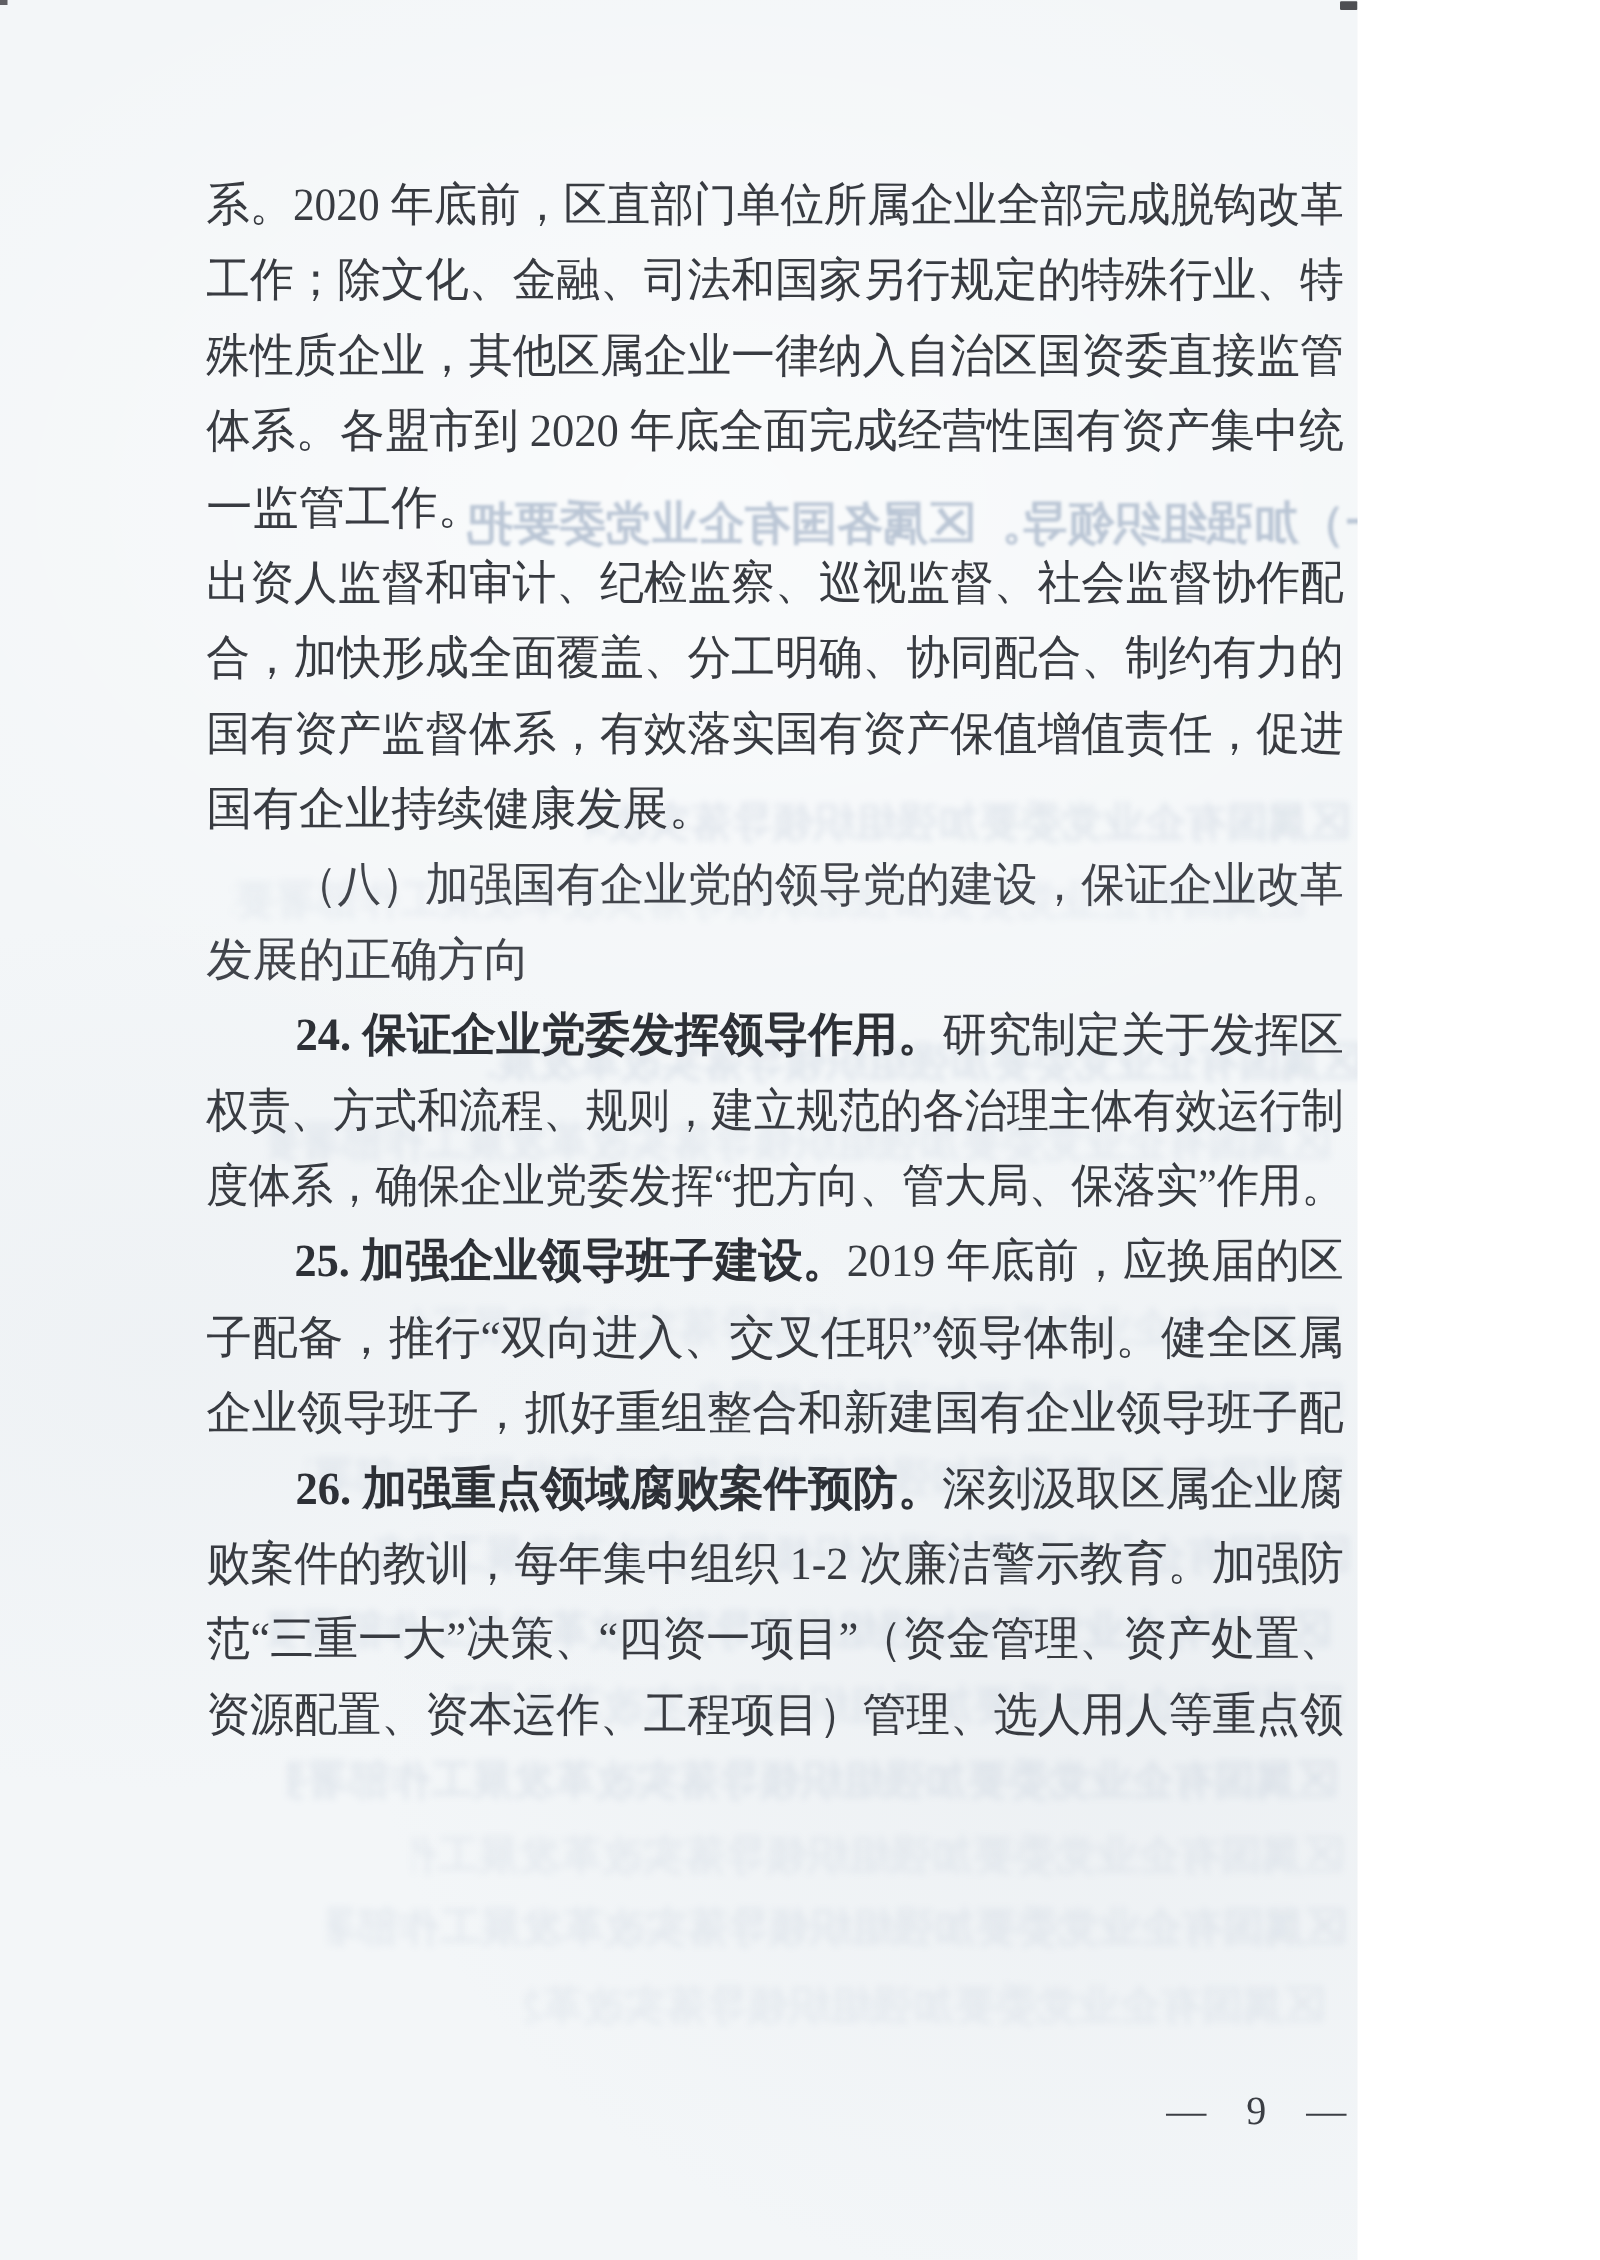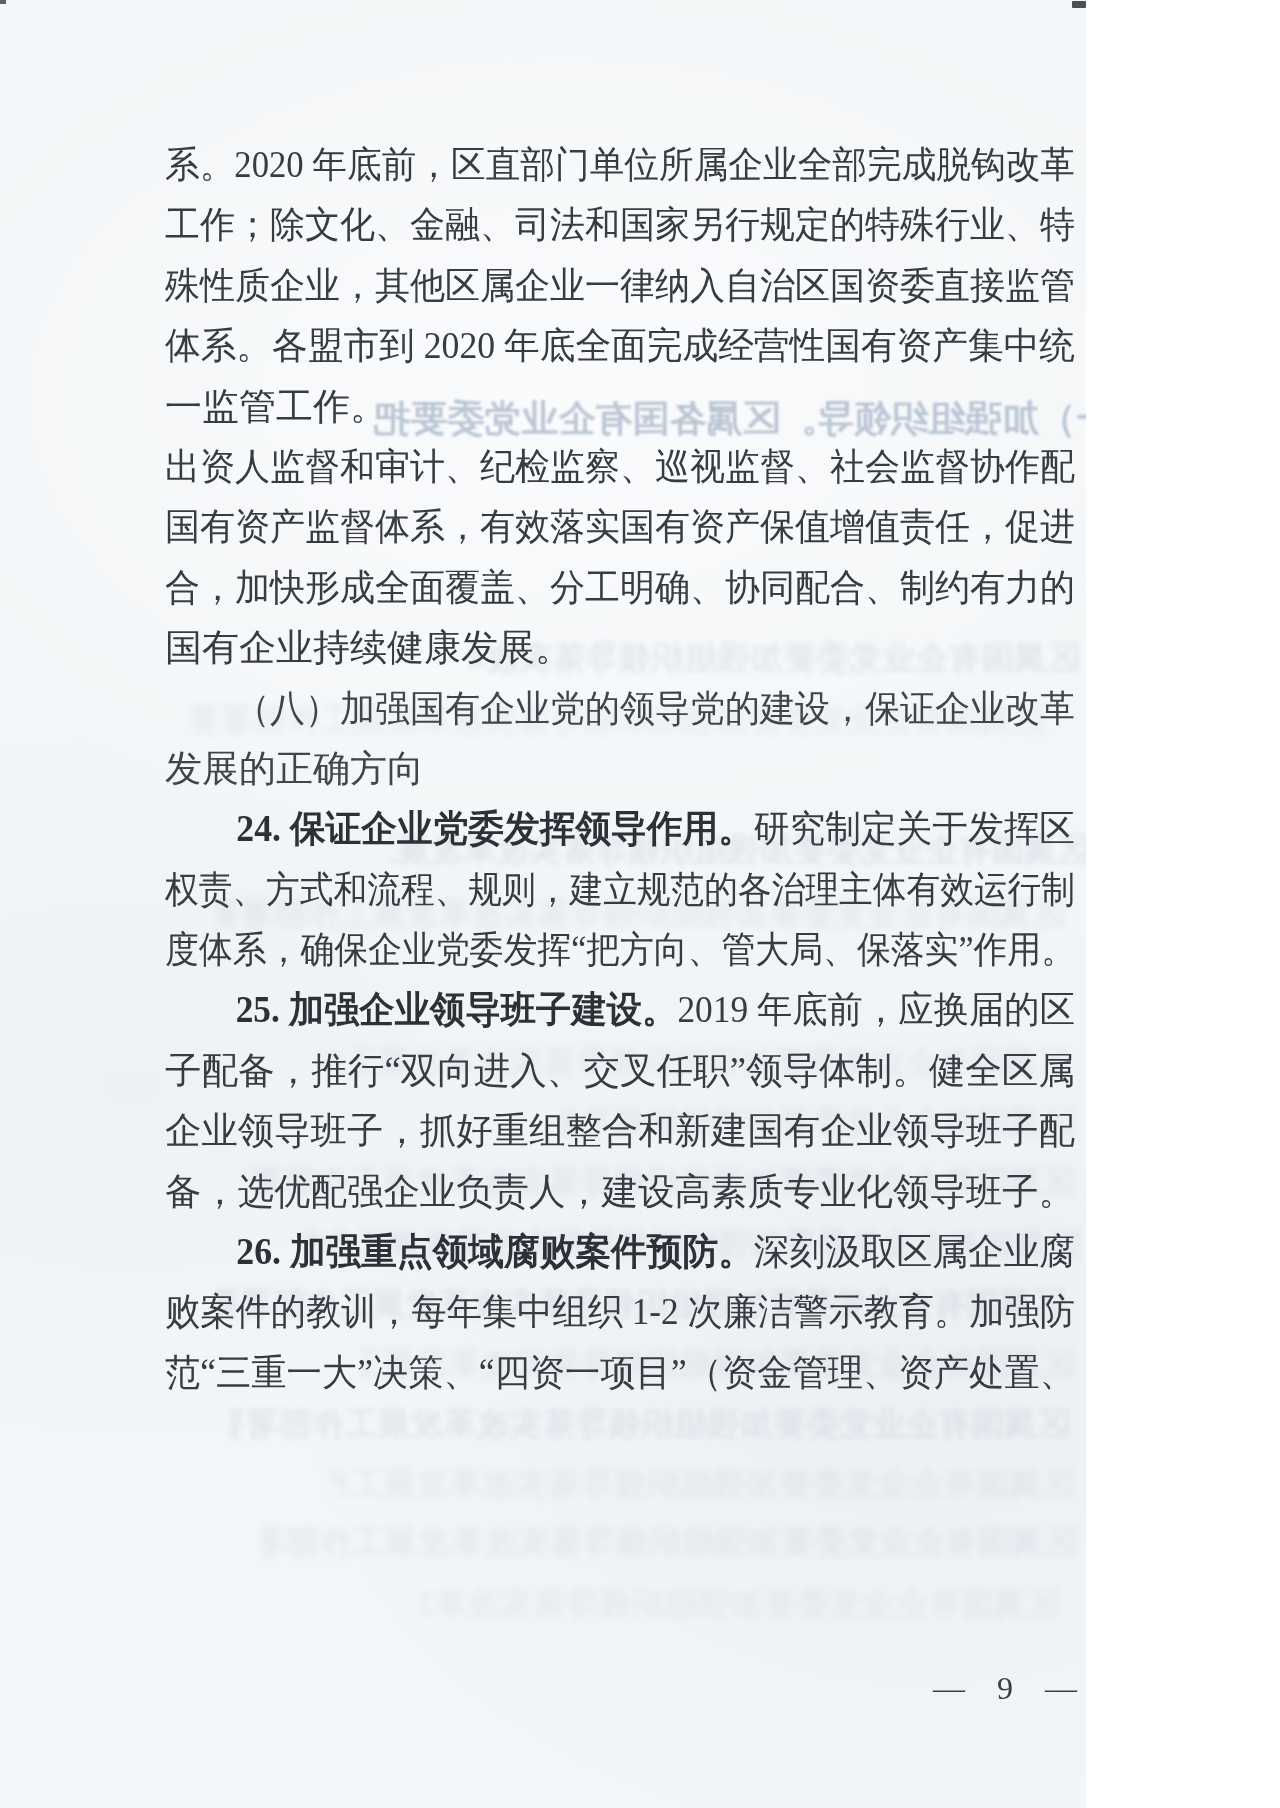--- a/index.html
+++ b/index.html
@@ -61,32 +61,32 @@
       <div class="ghost" style="top: 1520px; left: 262px; width: 815px; font-size: 33px; opacity: 0.12; filter: blur(3px);">区属国有企业党委要加强组织领导落实改革发展工作部署要求推进</div>
       <div class="ghost" style="top: 1582px; left: 420px; width: 640px; font-size: 33px; opacity: 0.1; filter: blur(3px);">区属国有企业党委要加强组织领导落实改革发展工作部署要求推进</div>
     </div>
   <div class="text-block">
       <div class="line"><span class="wrap" style="transform: scaleX(0.936937);"><span>系。2020 年底前，区直部门单位所属企业全部完成脱钩改革</span></span></div>
       <div class="line"><span class="wrap" style="transform: scaleX(0.945946);"><span>工作；除文化、金融、司法和国家另行规定的特殊行业、特</span></span></div>
       <div class="line"><span class="wrap" style="transform: scaleX(0.945946);"><span>殊性质企业，其他区属企业一律纳入自治区国资委直接监管</span></span></div>
       <div class="line"><span class="wrap" style="transform: scaleX(0.964494);"><span>体系。各盟市到 2020 年底全面完成经营性国有资产集中统</span></span></div>
       <div class="line"><span class="wrap"><span>一监管工作。</span></span></div>
       <div class="line"><span class="wrap" style="transform: scaleX(0.945946);"><span>出资人监督和审计、纪检监察、巡视监督、社会监督协作配</span></span></div>
+      <div class="line"><span class="wrap" style="transform: scaleX(0.945946);"><span>合，加快形成全面覆盖、分工明确、协同配合、制约有力的</span></span></div>
       <div class="line"><span class="wrap" style="transform: scaleX(0.945946);"><span>国有资产监督体系，有效落实国有资产保值增值责任，促进</span></span></div>
-      <div class="line"><span class="wrap" style="transform: scaleX(0.945946);"><span>合，加快形成全面覆盖、分工明确、协同配合、制约有力的</span></span></div>
       <div class="line"><span class="wrap"><span>国有企业持续健康发展。</span></span></div>
       <div class="line kai"><span class="wrap" style="transform: scaleX(0.945946);"><span class="indent"></span><span>（八）加强国有企业党的领导党的建设，保证企业改革</span></span></div>
       <div class="line kai"><span class="wrap"><span>发展的正确方向</span></span></div>
       <div class="line"><span class="wrap" style="transform: scaleX(0.964494);"><span class="indent"></span><span class="bold">24. 保证企业党委发挥领导作用。</span><span>研究制定关于发挥区</span></span></div>
       <div class="line"><span class="wrap" style="transform: scaleX(0.910911);"><span>权责、方式和流程、规则，建立规范的各治理主体有效运行制</span></span></div>
       <div class="line"><span class="wrap" style="transform: scaleX(0.914702);"><span>度体系，确保企业党委发挥“把方向、管大局、保落实”作用。</span></span></div>
       <div class="line"><span class="wrap" style="transform: scaleX(0.95513);"><span class="indent"></span><span class="bold">25. 加强企业领导班子建设。</span><span>2019 年底前，应换届的区</span></span></div>
       <div class="line"><span class="wrap" style="transform: scaleX(0.988207);"><span>子配备，推行“双向进入、交叉任职”领导体制。健全区属</span></span></div>
       <div class="line"><span class="wrap" style="transform: scaleX(0.983784);"><span>企业领导班子，抓好重组整合和新建国有企业领导班子配</span></span></div>
-      <div class="line"><span class="wrap" style="transform: scaleX(0.983784);"><span>备，选优配强企业负责人，建设高素质专业化领导班子。</span></span></div>
       <div class="line"><span class="wrap" style="transform: scaleX(0.964494);"><span class="indent"></span><span class="bold">26. 加强重点领域腐败案件预防。</span><span>深刻汲取区属企业腐</span></span></div>
       <div class="line"><span class="wrap" style="transform: scaleX(0.952054);"><span>败案件的教训，每年集中组织 1-2 次廉洁警示教育。加强防</span></span></div>
       <div class="line"><span class="wrap" style="transform: scaleX(0.954175);"><span>范“三重一大”决策、“四资一项目”（资金管理、资产处置、</span></span></div>
+      <div class="line"><span class="wrap" style="transform: scaleX(0.945946);"><span>资源配置、资本运作、工程项目）管理、选人用人等重点领</span></span></div>
     </div>
   <div class="page-number">— 9 —</div>
   <div class="speck speck-tl"></div>
   <div class="speck speck-tr"></div>
 </div>
 
 </body></html>

